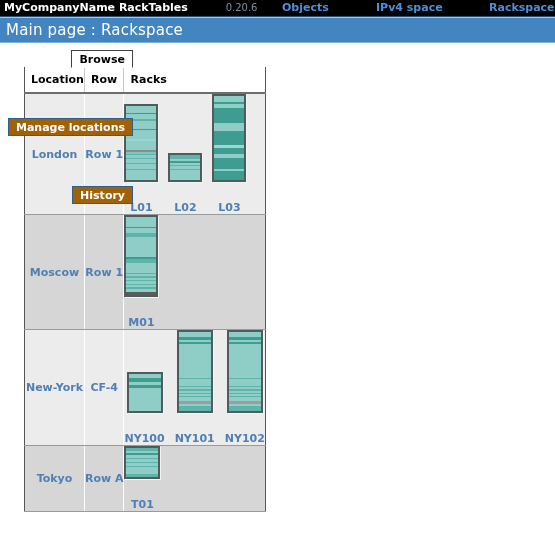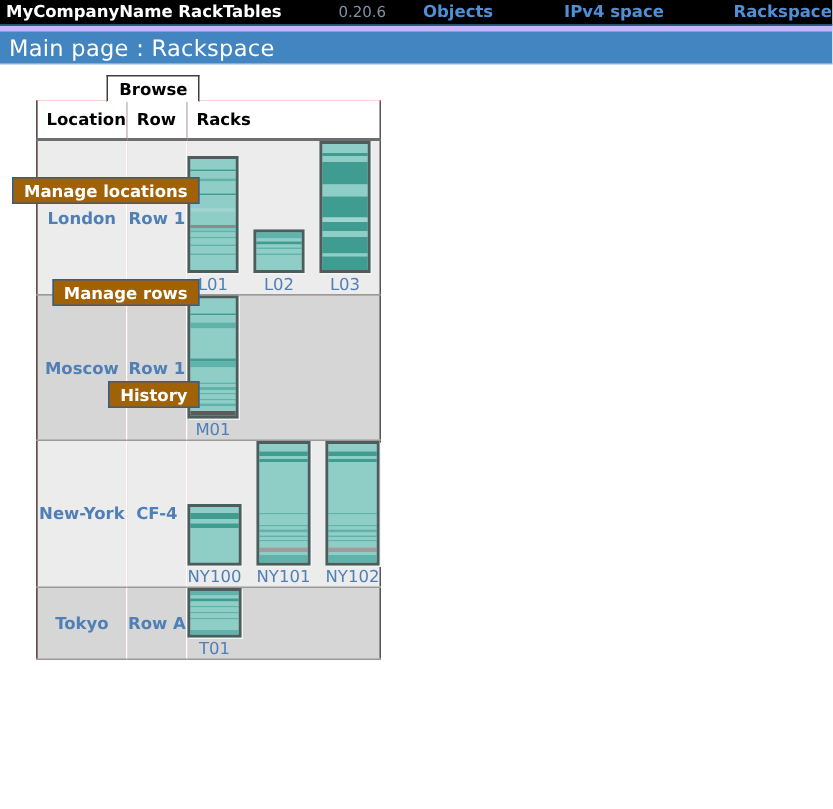--- a/index.html
+++ b/index.html
@@ -53,21 +53,21 @@
     margin-left: 45px;
   }
   #nav-objects { left: 237px; }
   #nav-ipv4    { left: 331px; }
   #nav-rack    { left: 444px; }
 
   
   #titlebar {
     height: 26px;
     background: #4285c0;
-    border-top: 4px solid #c4b5fd;
+    border-top: 1px solid #c4b5fd;
     border-bottom: 1px solid #7fb3dd;
     display: flex;
     align-items: center;
     padding-left: 6px;
     box-sizing: border-box;
   }
   #titlebar .txt {
     color: #ffffff;
     font-size: 15px;
     font-weight: normal;
@@ -184,23 +184,23 @@
     background: #a8d8d3;
     box-sizing: content-box;
     position: relative;
     box-shadow: 1px 1px 0 #f4f4f4;
   }
   .rackpic .u {
     width: 100%;
     box-sizing: border-box;
   }
   .racklabel {
-    margin-top: 1px;
+    margin-top: 19px;
     color: #4f7fb5;
-    font-weight: normal;
+    font-weight: bold;
     font-size: 11px;
     text-decoration: none;
     cursor: pointer;
     white-space: nowrap;
   }
 </style>
 </head>
 <body>
 
 <div id="topbar">
@@ -215,21 +215,20 @@
 
 <div id="titlebar">
   <span class="txt">Main page : Rackspace</span>
 </div>
 
 <div id="content">
 
   <div id="tabs">
       <div class="tab active">Browse</div>
       <div class="tab inactive">Manage locations</div>
-      <div class="tab inactive">Manage rows</div>
       <div class="tab inactive">History</div>
     </div>
 
   <table id="racktable">
     <thead>
       <tr>
         <th style="width:70px;">Location</th>
         <th style="width:55px;">Row</th>
         <th>Racks</th>
       </tr>

